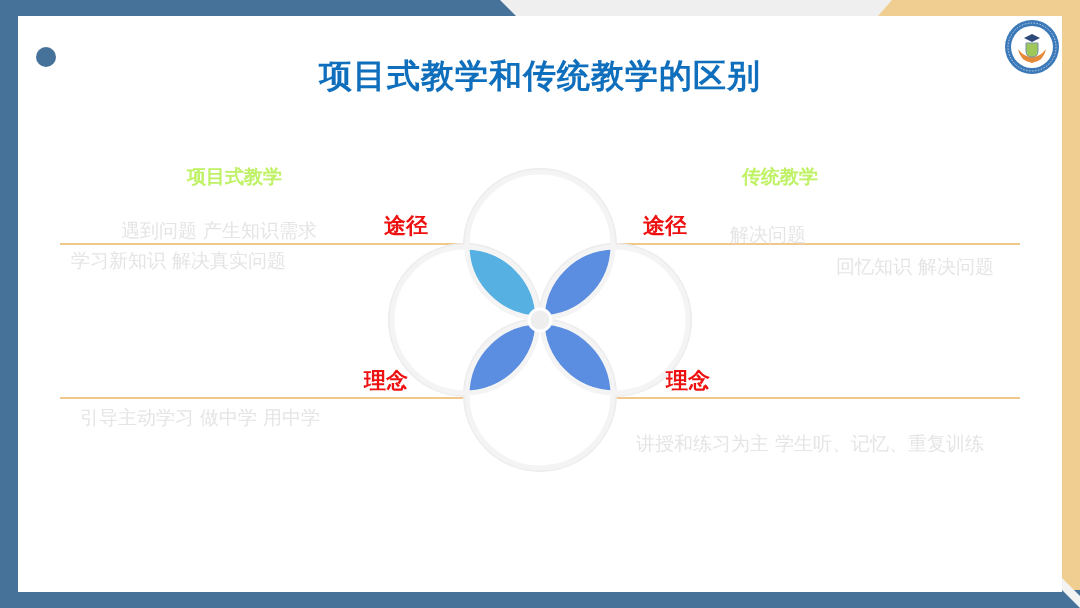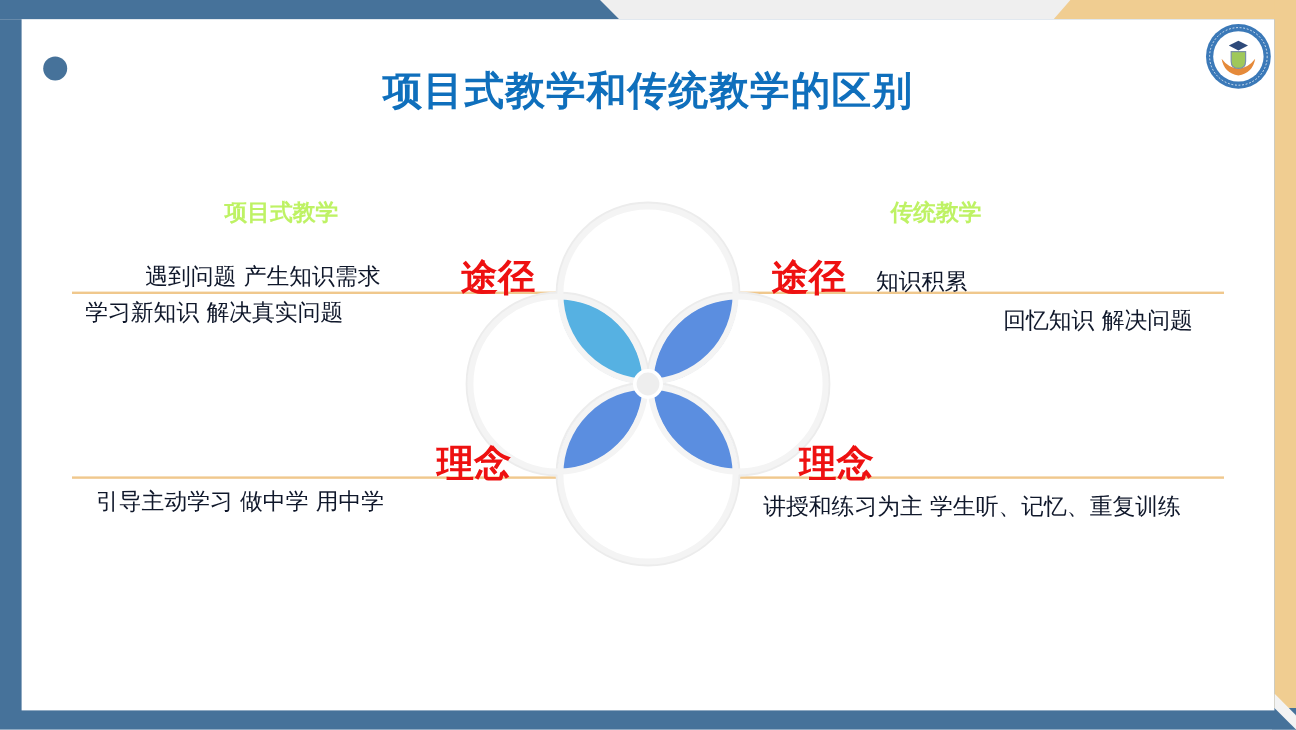--- a/index.html
+++ b/index.html
@@ -9,22 +9,22 @@
   .top-tan { position:absolute; left:0; top:0; width:1080px; height:16px; background:#f0cd91; clip-path:polygon(892px 0, 1080px 0, 1080px 16px, 878px 16px); }
   .right-tan { position:absolute; left:1062px; top:0; width:18px; height:592px; background:#f0cd91; }
   .br-blue { position:absolute; left:1060px; top:590px; width:20px; height:18px; background:#46729a; }
   .br-white { position:absolute; left:1062px; top:568px; width:18px; height:40px; background:#f3f3f3; clip-path:polygon(0 10px, 0 22px, 18px 40px, 18px 28px); }
   .panel { position:absolute; left:18px; top:16px; width:1044px; height:576px; background:#ffffff; }
   .dot { position:absolute; left:36px; top:47px; width:20px; height:20px; border-radius:50%; background:#46729a; }
   .title { position:absolute; left:0; width:1080px; top:54px; text-align:center; font-size:33px; font-weight:bold; color:#0f6fbc; letter-spacing:1px; }
   .logo { position:absolute; left:1004px; top:19px; width:56px; height:56px; }
   .subhead { position:absolute; font-size:19px; font-weight:bold; color:#bef264; }
   .hline { position:absolute; height:2px; background:#f0c88d; }
-  .label-red { position:absolute; font-size:31px; font-weight:bold; color:#ee1111; }
-  .txt { position:absolute; font-size:19px; color:#0f172a; white-space:nowrap; }
+  .label-red { position:absolute; font-size:22px; font-weight:bold; color:#ee1111; }
+  .txt { position:absolute; font-size:19px; color:#e5e5e5; white-space:nowrap; }
   .diagram { position:absolute; left:0; top:0; width:1080px; height:608px; pointer-events:none; }
 </style>
 </head>
 <body>
 
 <div class="top-gray"></div>
 <div class="top-blue"></div>
 <div class="top-tan"></div>
 <div class="right-tan"></div>
 <div class="br-blue"></div>
@@ -82,20 +82,20 @@
     <circle cx="540" cy="395" r="73"></circle>
   </g>
   <circle cx="540" cy="320" r="11" fill="#eeeeee" stroke="#ffffff" stroke-width="3"></circle>
 </svg>
 
 <div class="label-red" style="left:384px; top:211px;">途径</div>
 <div class="txt" style="left:121px; top:218px;">遇到问题  产生知识需求</div>
 <div class="txt" style="left:71px; top:248px;text-align:right;">学习新知识  解决真实问题</div>
 
 <div class="label-red" style="left:643px; top:211px;">途径</div>
-<div class="txt" style="left:730px; top:222px;">知识积累</div>
+<div class="txt" style="left:730px; top:222px;">解决问题</div>
 <div class="txt" style="left:808px; top:254px;margin-left:28px;">回忆知识  解决问题</div>
 
 <div class="label-red" style="left:364px; top:366px;">理念</div>
 <div class="txt" style="left:80px; top:405px;text-align:right;">引导主动学习  做中学  用中学</div>
 
 <div class="label-red" style="left:666px; top:366px;">理念</div>
-<div class="txt" style="left:636px; top:409px;text-align:right;">讲授和练习为主  学生听、记忆、重复训练</div>
+<div class="txt" style="left:636px; top:431px;text-align:right;">讲授和练习为主  学生听、记忆、重复训练</div>
 
 </body></html>

